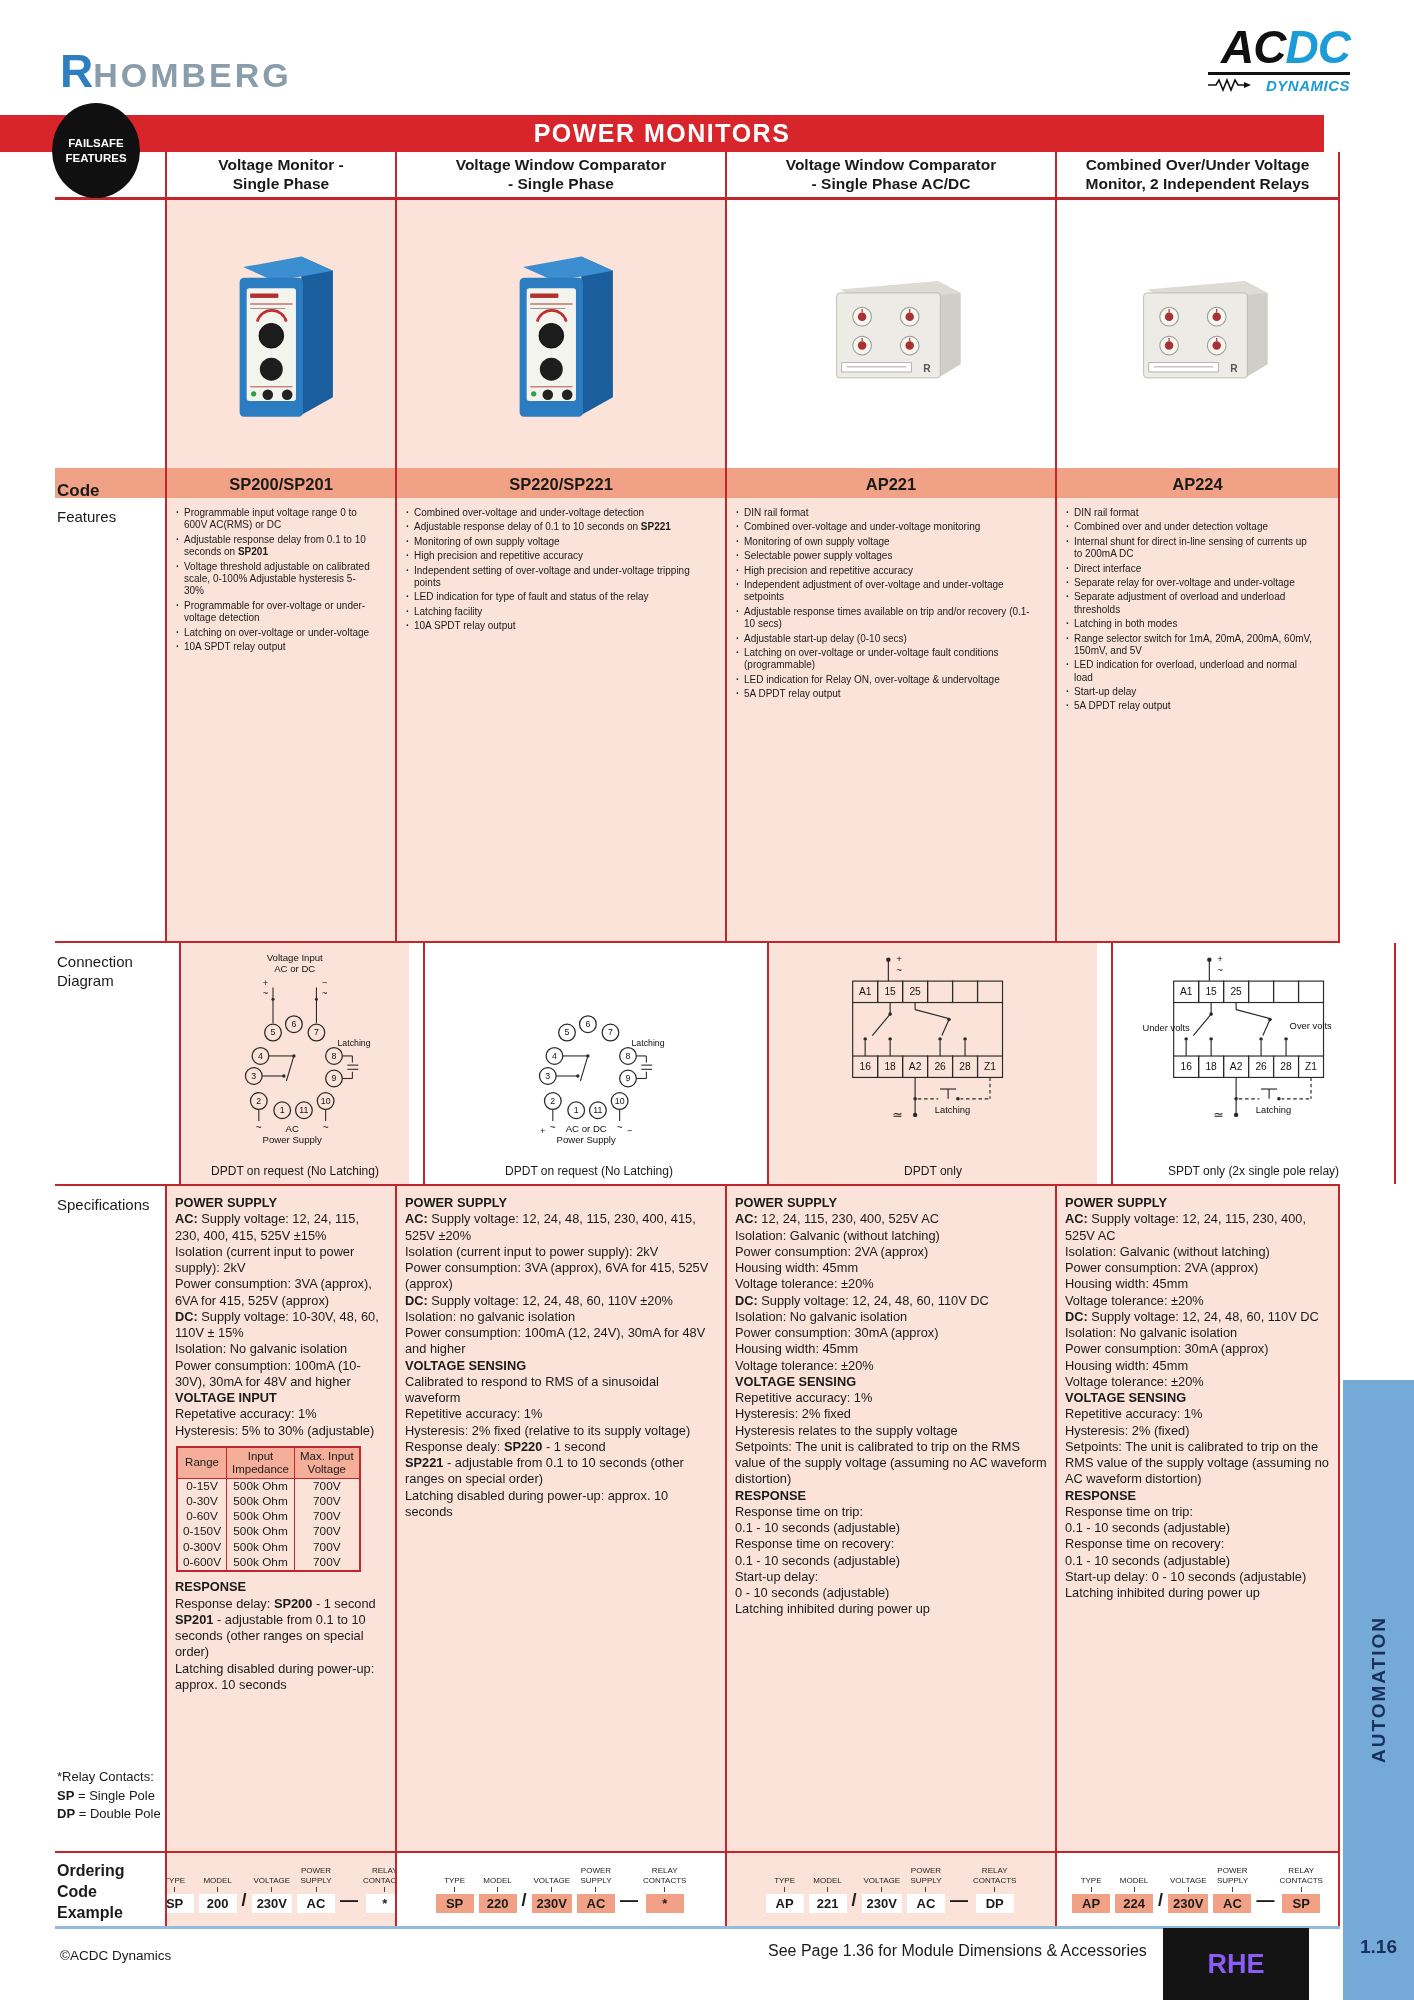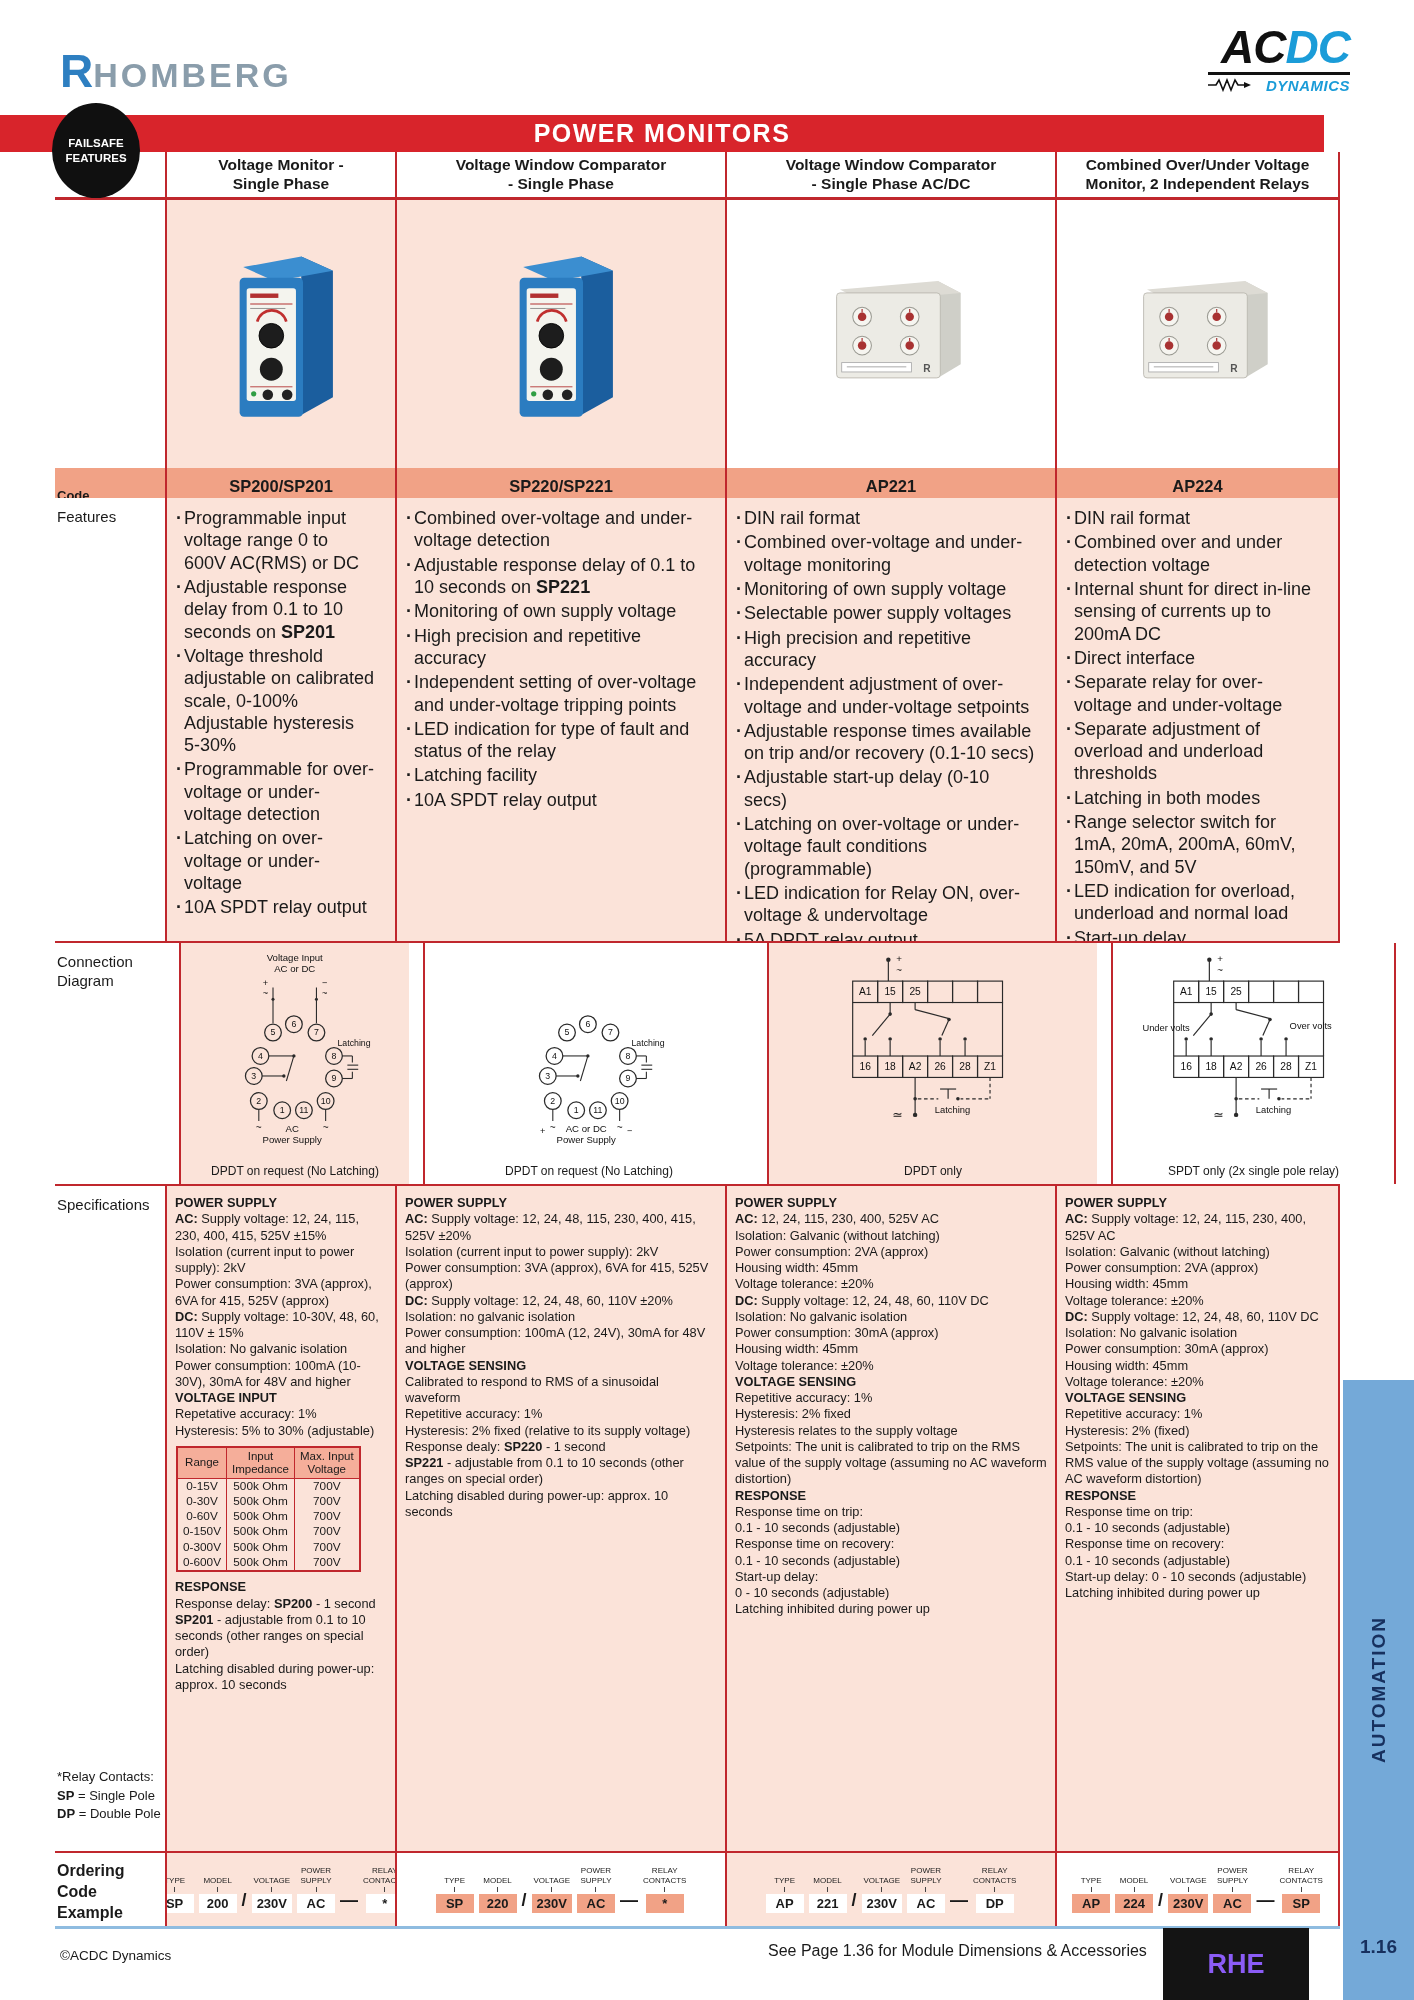--- a/index.html
+++ b/index.html
@@ -26,24 +26,24 @@
   .cell{box-sizing:border-box;border-left:2px solid #c0272d;overflow:hidden;position:relative}
   .cell.c4{border-right:2px solid #c0272d}
   .lab{box-sizing:border-box;background:#fff;font-size:15px;padding:10px 4px 0 2px;line-height:1.25}
   .bg-pink{background:#fbe3d9}.bg-white{background:#fff}
   .r-type{border-bottom:3px solid #c0272d}
   .r-type .cell{display:flex;align-items:center;justify-content:center;text-align:center;
                 font-weight:bold;font-size:15.5px;line-height:1.2;background:#fff}
   .r-image .cell{display:flex;align-items:center;justify-content:center}
   .photo{background:#fff;padding:4px 14px;border-radius:2px}
   .r-code{background:#f1a286}
-  .r-code .lab{background:transparent;font-weight:bold;padding-top:20px;font-size:13px}
+  .r-code .lab{background:transparent;font-weight:bold;padding-top:12px;font-size:17px}
   .r-code .cell{display:flex;align-items:center;justify-content:center;font-weight:bold;font-size:16.5px;background:transparent}
   .r-features{border-bottom:2px solid #c0272d}
-  .r-features .cell{padding:9px 20px 4px 8px;font-size:18px;line-height:1.24}
+  .r-features .cell{padding:9px 20px 4px 8px;font-size:10px;line-height:1.24}
   ul.feat{margin:0;padding:0;list-style:none}
   .feat li{padding-left:9px;position:relative;margin-bottom:2px}
   .feat li::before{content:"\00B7";position:absolute;left:1px;top:0;font-weight:bold}
   .r-diagram{border-bottom:2px solid #c0272d}
   .diag{height:198px;display:block;margin:6px auto 0 auto}
   .diag-caption{text-align:center;font-size:12px;position:absolute;bottom:6px;left:0;right:0}
   .r-specs{border-bottom:2px solid #c0272d}
   .r-specs .cell{padding:9px 8px 4px 8px;font-size:12.8px;line-height:1.27}
   .r-specs .lab{display:flex;flex-direction:column;justify-content:space-between;padding-bottom:28px}
   .relay-note{font-size:13px;line-height:1.4}

